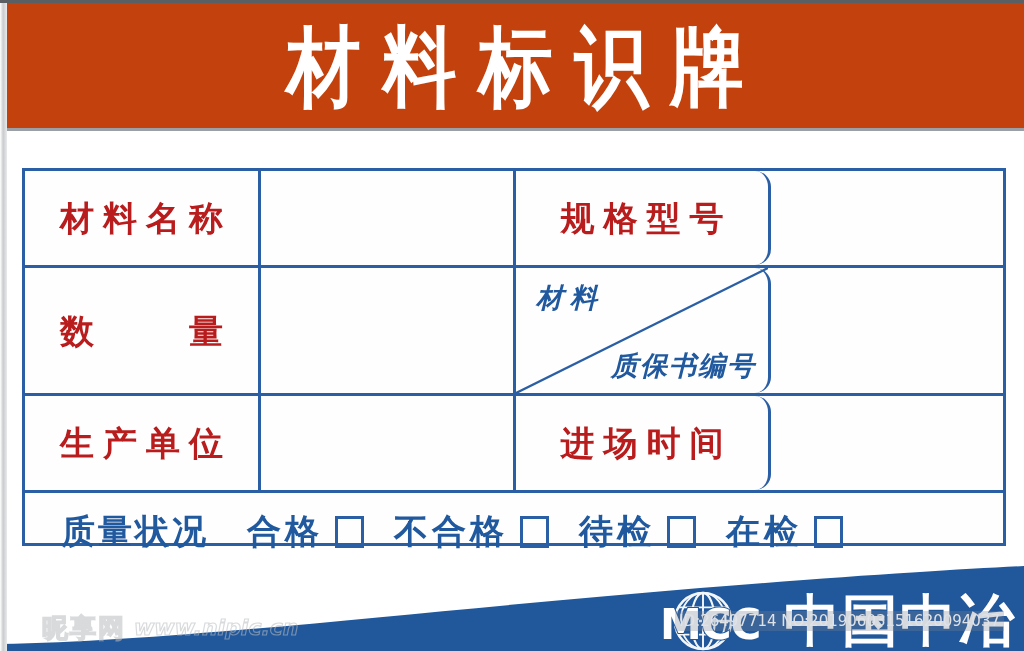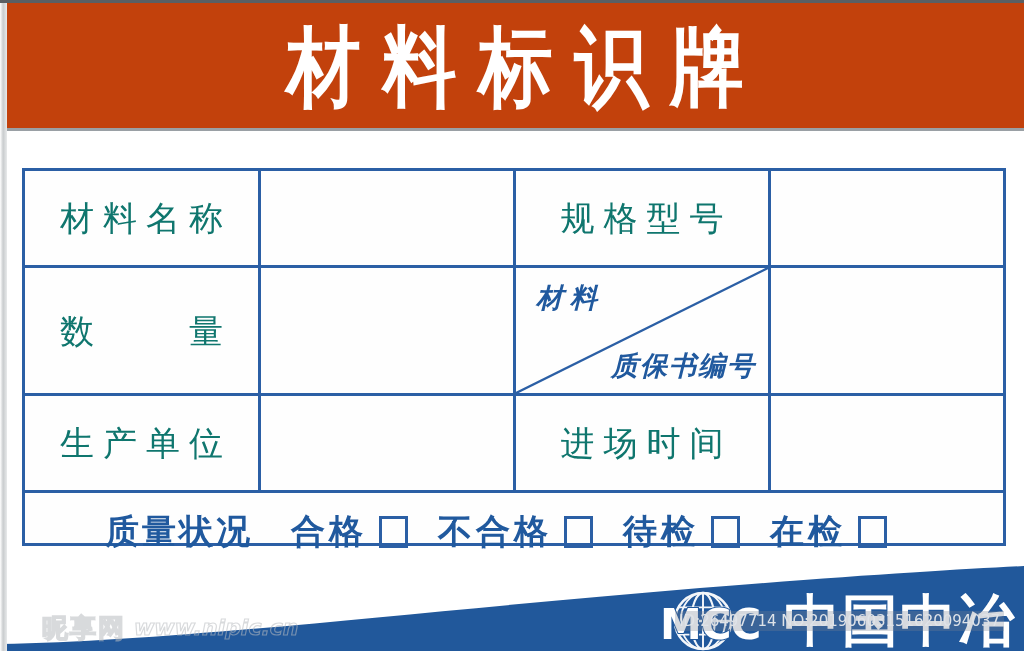--- a/index.html
+++ b/index.html
@@ -87,27 +87,27 @@
 
   .tcell {
     box-sizing: border-box;
     display: flex;
     align-items: center;
     position: relative;
   }
   .tcell.sep { border-right: 3px solid #2b5fa5; }
   .c-label { width: 236px; justify-content: center; }
   .c-value { width: 255px; }
-  .c-label2 { width: 255px; justify-content: center; }
+  .c-label2 { width: 255px; justify-content: center; border-radius: 16px; }
   .c-value2 { flex: 1 1 auto; }
 
   .lbl {
-    color: #0f766e;
+    color: #b91c1c;
     font-size: 34px;
-    font-weight: 400;
+    font-weight: 700;
     line-height: 1;
     white-space: nowrap;
   }
   .lbl.sp1 { letter-spacing: 9px; text-indent: 9px; }
   .lbl.sp-wide { letter-spacing: 9px; text-indent: 9px; }
 
   
   .diag-cell { position: relative; font-style: italic; }
   .diag-line {
     position: absolute;
@@ -142,21 +142,20 @@
     padding-left: 36px;
     box-sizing: border-box;
   }
   .quality-label {
     color: #20599e;
     font-size: 34px;
     font-weight: 600;
     letter-spacing: 3px;
     white-space: nowrap;
     margin-right: 34px;
-    margin-left: 44px;
   }
   .qopt {
     display: flex;
     align-items: center;
     margin-right: 26px;
     white-space: nowrap;
   }
   .qopt-text {
     color: #20599e;
     font-size: 34px;

